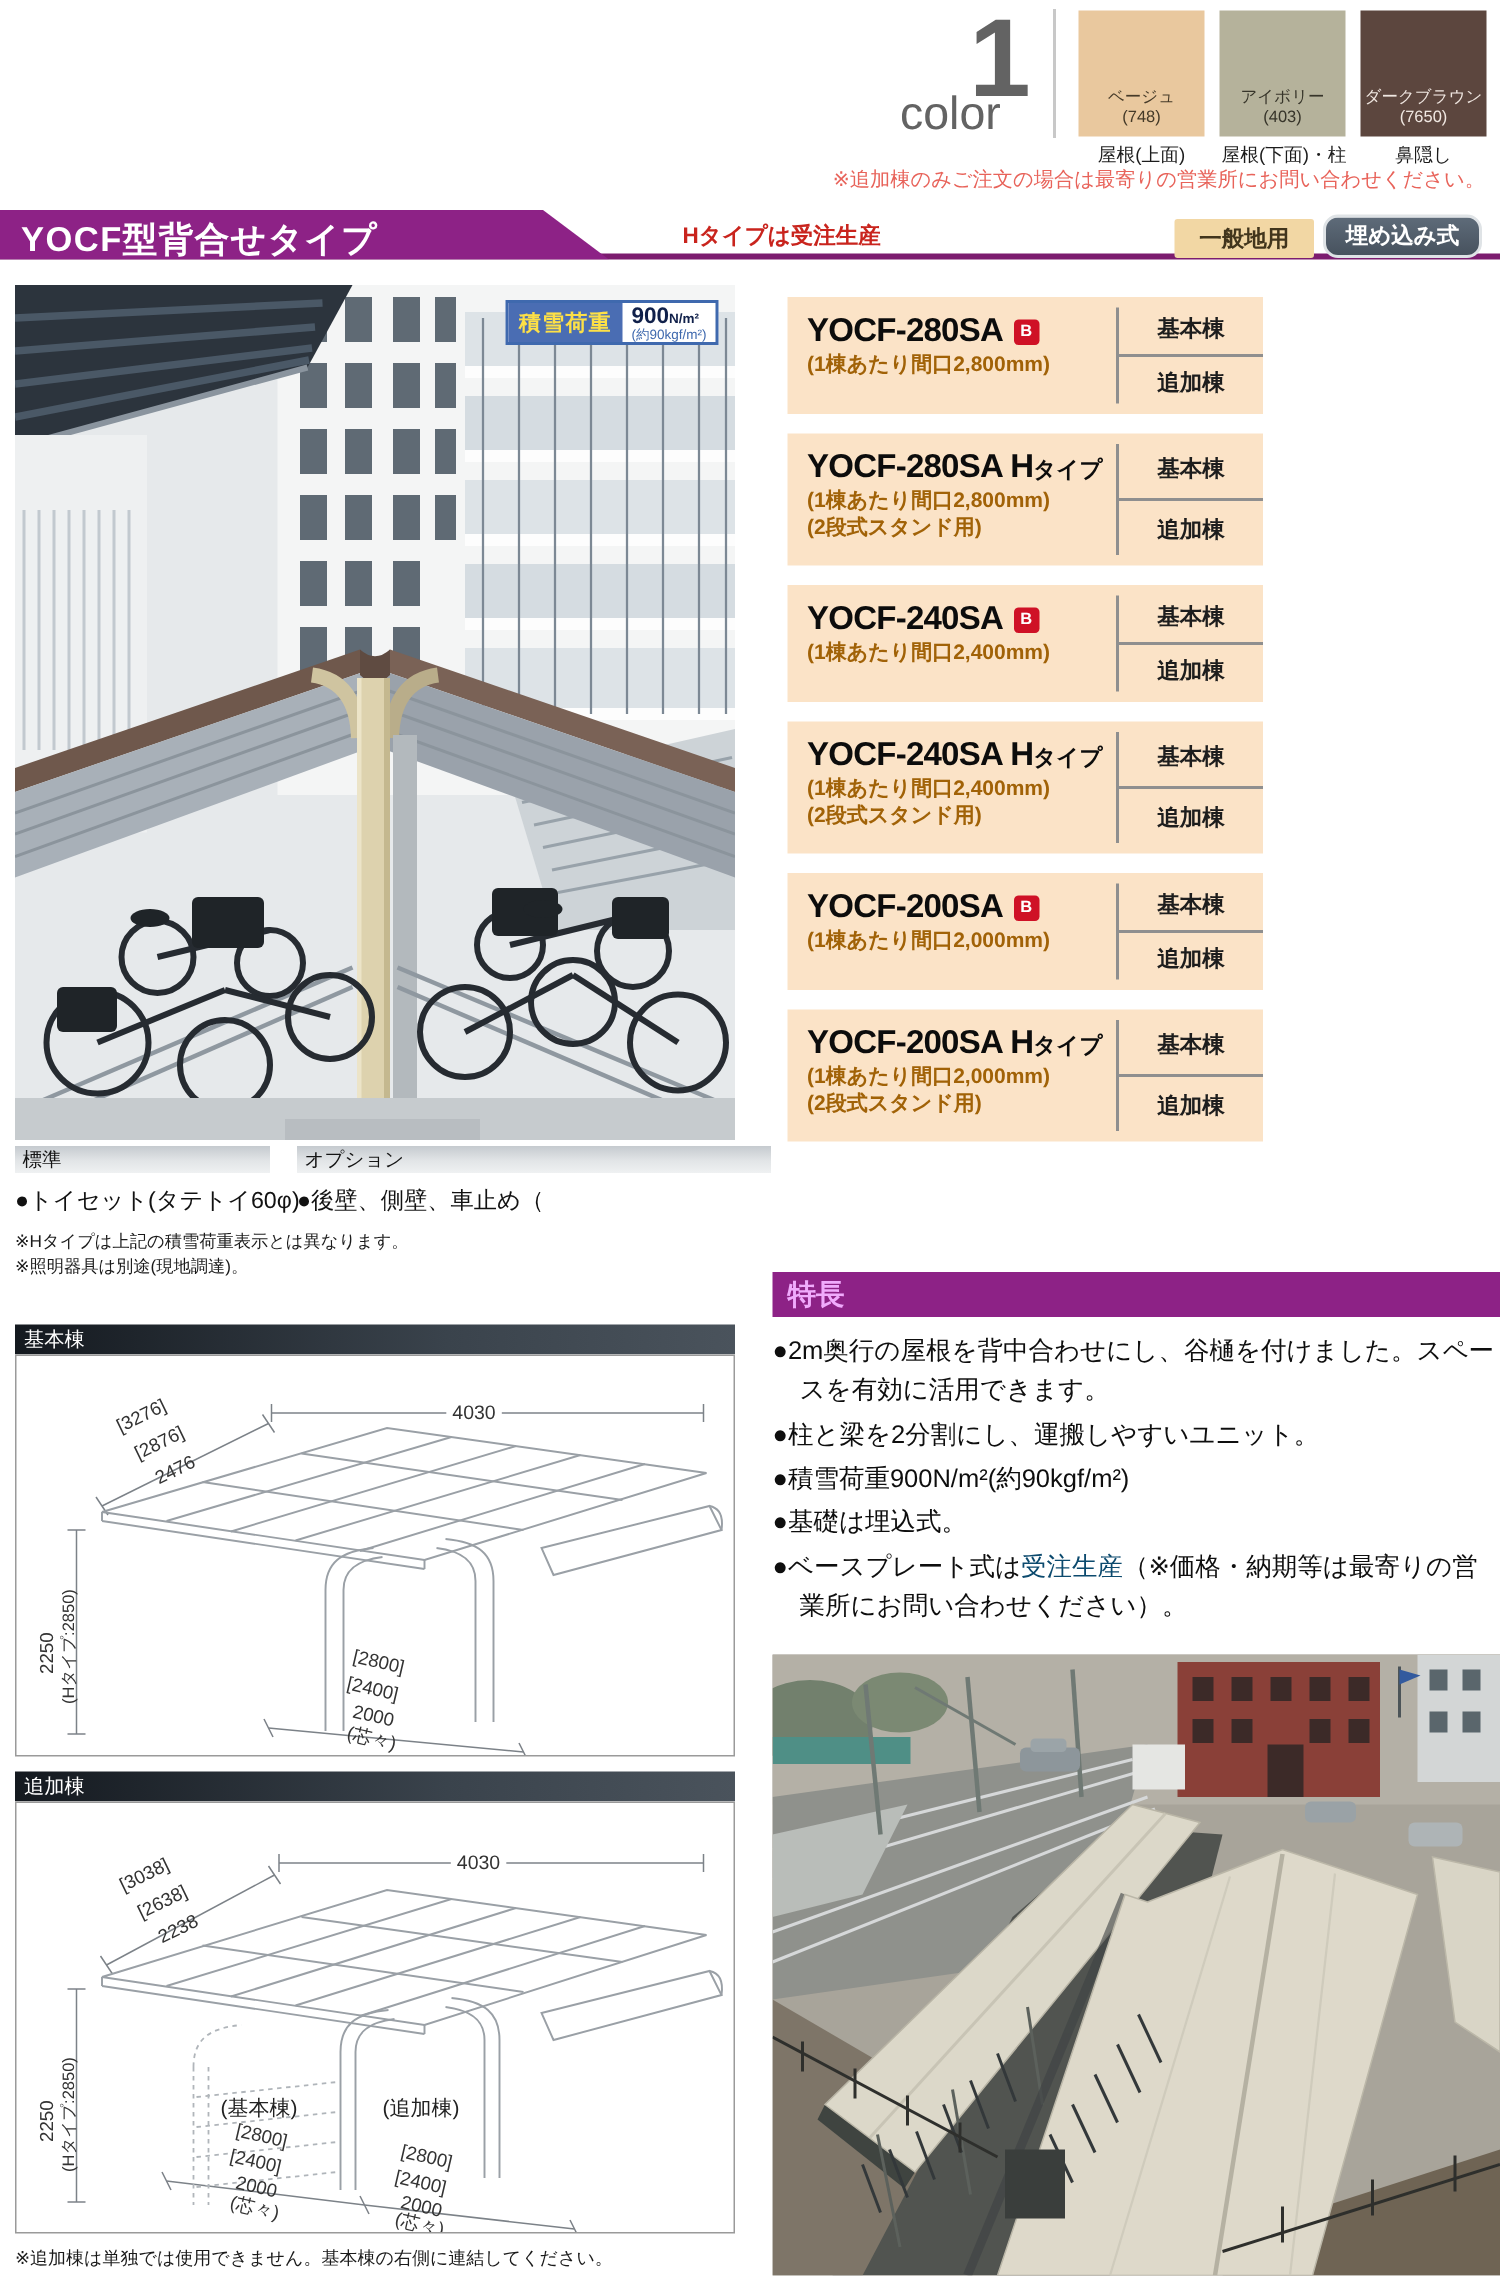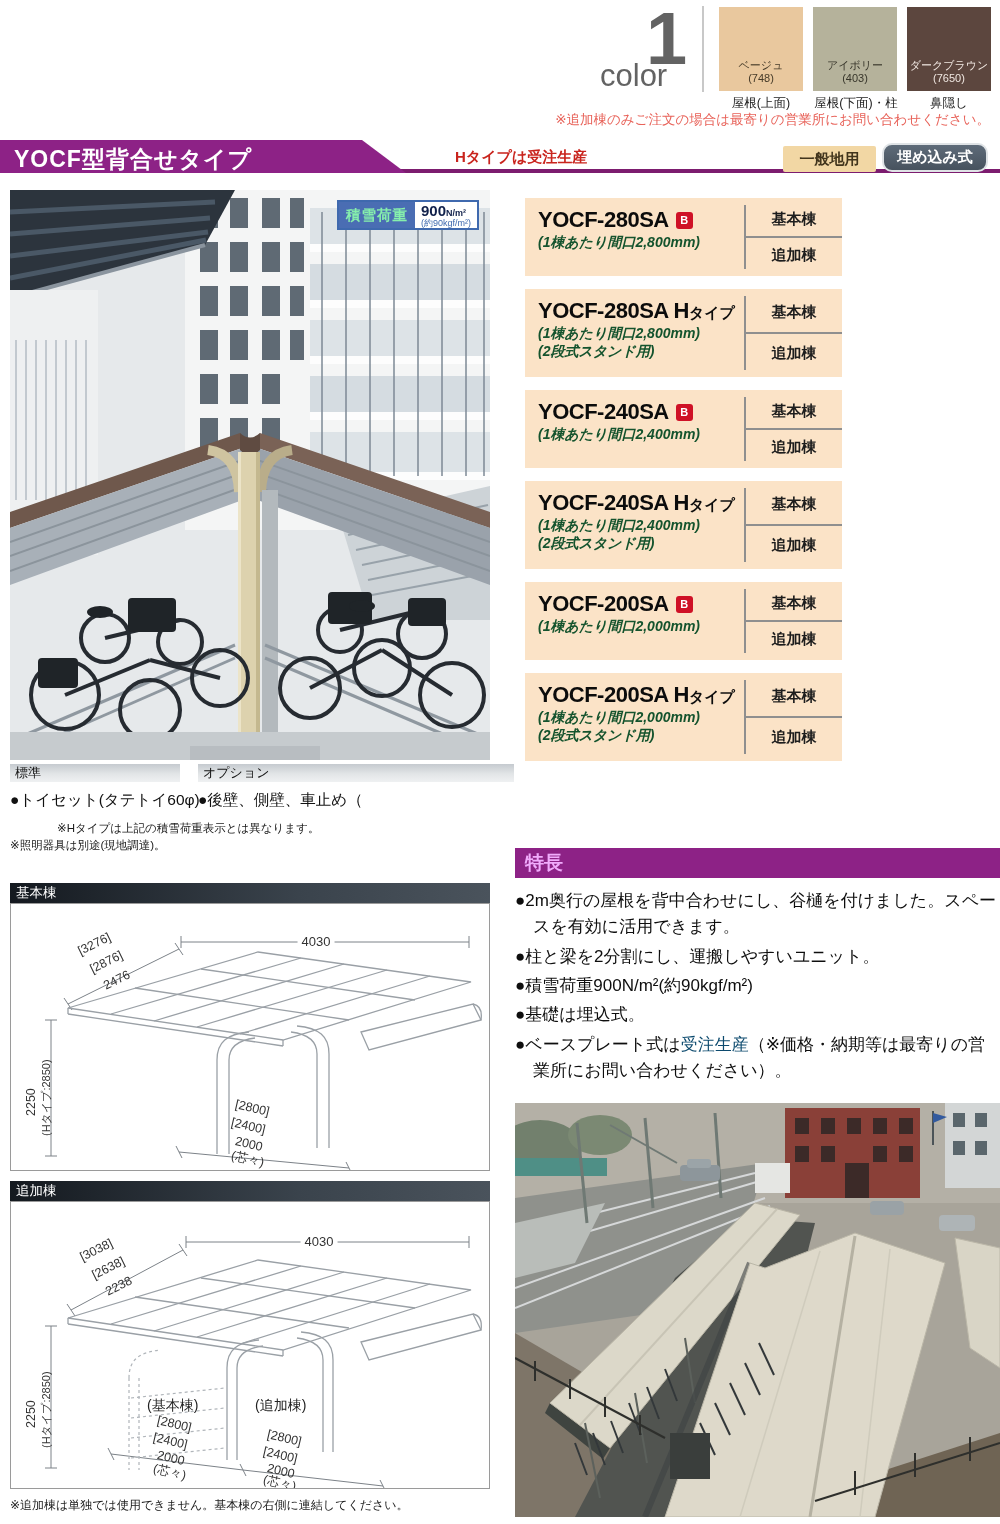--- a/index.html
+++ b/index.html
@@ -29,53 +29,53 @@
   .badge-region{left:783px;top:146px;width:93px;height:26px;background:#f2d7a4;color:#42351c;
                 font-size:15px;font-weight:bold;display:flex;align-items:center;justify-content:center;
                 border-radius:2px;z-index:3;}
   .badge-install{left:882px;top:143px;width:106px;height:29px;background:linear-gradient(#5e6b79,#47525e);
                  color:#fff;font-size:15px;font-weight:bold;display:flex;align-items:center;justify-content:center;
                  border-radius:10px;border:2px solid #dfe3e6;box-sizing:border-box;z-index:3;}
 
   
   .photo1{left:10px;top:190px;width:480px;height:570px;background:#e6e9eb;overflow:hidden;}
   .snow-badge{left:327px;top:10px;height:30px;display:flex;border:2px solid #3f69ae;background:#fff;box-sizing:border-box;z-index:5;}
-  .snow-label{background:#4a6db3;color:#86efac;font-size:14.5px;font-weight:bold;display:flex;align-items:center;padding:0 7px;letter-spacing:1px;}
+  .snow-label{background:#4a6db3;color:#fde047;font-size:14.5px;font-weight:bold;display:flex;align-items:center;padding:0 7px;letter-spacing:1px;}
   .snow-right{display:flex;flex-direction:column;justify-content:center;padding:0 6px;line-height:1;}
   .snow-l1{font-size:15px;font-weight:bold;color:#10204a;}
   .snow-l1 .unit{font-size:9px;font-weight:bold;}
   .snow-l2{font-size:9px;color:#3f69ae;margin-top:1px;}
 
   
   .cards{left:525px;top:198px;width:317px;display:flex;flex-direction:column;gap:13px;}
   .card{background:#fbe3c7;display:flex;box-sizing:border-box;}
   .card.h2{height:78px;} .card.h3{height:88px;}
   .card-left{width:219px;padding:9px 0 0 13px;box-sizing:border-box;}
   .card-name{font-size:22px;font-weight:bold;color:#0c0c0c;letter-spacing:-0.5px;}
   .card-suffix{font-size:15px;font-weight:bold;color:#0c0c0c;}
   .b-icon{display:inline-block;width:17px;height:17px;background:#cf1126;color:#fff;border-radius:3px;
           font-size:11px;font-weight:bold;line-height:17px;text-align:center;margin-left:7px;vertical-align:3px;}
   .b-icon:empty{display:none;}
-  .card-sub{font-size:14px;font-weight:bold;color:#14532d;line-height:1.3;font-style:italic;}
+  .card-sub{font-size:14px;font-weight:bold;color:#a16207;line-height:1.3;}
   .card-vline{width:2px;background:#8f8f8f;margin:7px 0;}
   .card-right{flex:1;display:flex;flex-direction:column;margin:4px 0;}
   .card-right div{flex:1;display:flex;align-items:center;justify-content:center;
                   font-size:15px;font-weight:bold;color:#1d1d1d;}
   .card-right .top-cell{border-bottom:2px solid #8f8f8f;}
 
   
   .sec-bar{height:18px;background:linear-gradient(180deg,#c5cacf 0%,#e2e5e7 55%,#eff1f2 100%);
            display:flex;align-items:center;padding-left:5px;font-size:13px;color:#141414;box-sizing:border-box;}
   .std-bar{left:10px;top:764px;width:170px;}
   .opt-bar{left:198px;top:764px;width:316px;}
   .sec-item{font-size:15.5px;color:#111;}
   .std-item{left:10px;top:790px;}
   .opt-item{left:198px;top:790px;text-align:right;}
   .small-note{font-size:11.5px;color:#1a1a1a;line-height:1.5;}
-  .note1{left:10px;top:820px;margin-left:47px;} .note2{left:10px;top:837px;}
+  .note1{left:10px;top:820px;} .note2{left:10px;top:837px;}
 
   
   .feat-bar{left:515px;top:848px;width:556px;height:30px;background:#8d2286;color:#f0abfc;
             font-size:19px;font-weight:bold;display:flex;align-items:center;padding-left:10px;box-sizing:border-box;}
   .features{left:515px;top:888px;width:487px;}
   .feat-item{font-size:17px;line-height:1.55;color:#0e0e0e;padding-left:18px;text-indent:-18px;margin-bottom:3px;}
   .red-text{color:#0c4a6e;}
 
   
   .diag-bar{width:480px;height:20px;background:linear-gradient(90deg,#14191f,#3a434c 60%,#4a535c);

